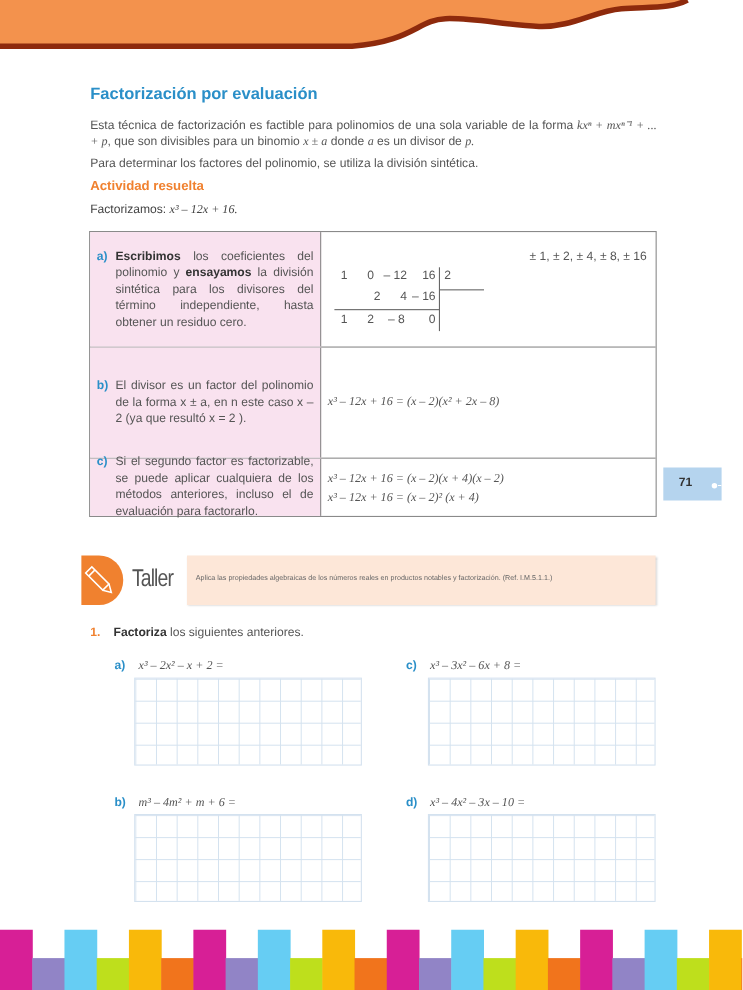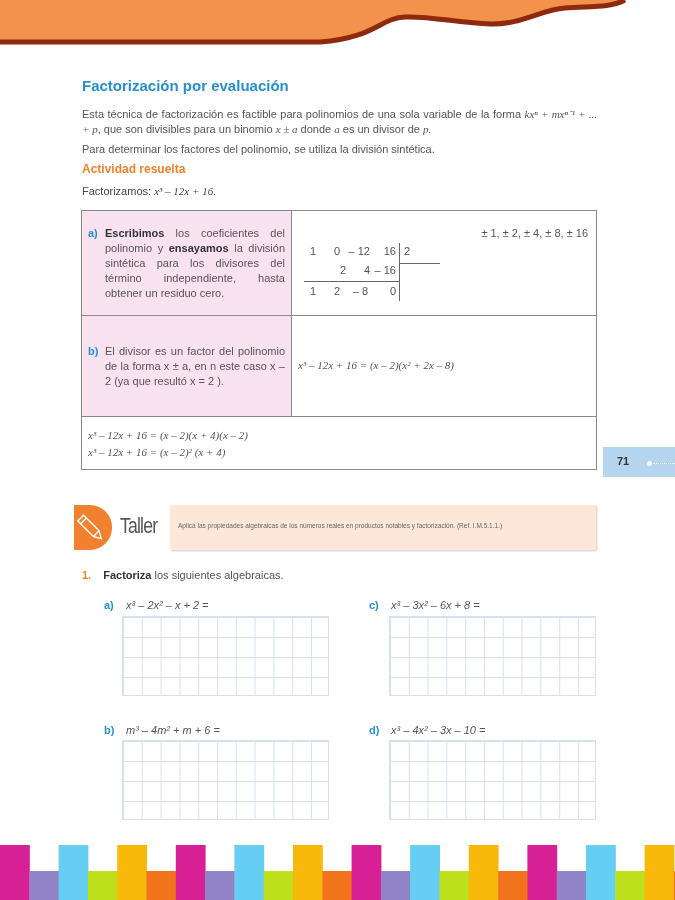--- a/index.html
+++ b/index.html
@@ -32,38 +32,38 @@
 
   .divisors { position: absolute; right: 8px; top: 16px; font-size: 11px; color: #555; }
   .synth { position: absolute; left: 12px; top: 30px; width: 135px; height: 62px; font-size: 11px; color: #555; }
   .synth .num { position: absolute; width: 30px; text-align: right; }
   .synth .vline { position: absolute; left: 95px; top: 2px; width: 1px; height: 58px; background: #666; }
   .synth .hline-top { position: absolute; left: 96px; top: 22px; width: 40px; height: 1px; background: #666; }
   .synth .hline-bot { position: absolute; left: 0; top: 40px; width: 96px; height: 1px; background: #666; }
 
   .eq { position: absolute; left: 6px; font-size: 11px; color: #555; }
 
-  .page-tab { position: absolute; left: 603px; top: 447px; width: 72px; height: 30px; background: #b5d4ee; }
+  .page-tab { position: absolute; left: 603px; top: 425px; width: 53px; height: 30px; background: #b5d4ee; }
   .page-num { position: absolute; left: 14px; top: 8px; font-size: 11px; font-weight: bold; color: #333; }
   .page-dot { position: absolute; left: 44px; top: 14px; width: 5px; height: 5px; border-radius: 50%; background: #fff; }
   .page-dots { position: absolute; left: 50px; top: 16px; width: 22px; border-top: 1px dotted #fff; }
 
   .taller { position: absolute; left: 74px; top: 505px; width: 524px; height: 45px; }
   .taller-icon { position: absolute; left: 0; top: 0; width: 38px; height: 45px; background: #f0812f; border-radius: 0 22px 22px 0; }
   .taller-label { position: absolute; left: 46px; top: 8px; font-size: 22px; color: #555; letter-spacing: -1px; transform: scaleX(0.8); transform-origin: left; font-family: "Liberation Sans Narrow", "Liberation Sans", sans-serif; }
   .taller-bar { position: absolute; left: 96px; top: 0; width: 426px; height: 45px; background: #fde7d8; box-shadow: 1px 1px 2px #ccc; }
   .taller-text { position: absolute; left: 8px; top: 17px; font-size: 6.5px; color: #666; white-space: nowrap; }
 
   .ex-title { position: absolute; left: 82px; top: 569px; font-size: 11px; color: #555; }
   .ex-title .n { color: #f0812f; font-weight: bold; margin-right: 12px; }
   .ex-title b { color: #333; }
 
   .item { position: absolute; font-size: 11px; color: #555; }
   .item .l { color: #2a8fc8; font-weight: bold; display: inline-block; width: 22px; }
-  .item i { font-family: Liberation Sans, sans-serif; }
+  .item i { font-family: Liberation Serif, serif; }
 
   .grid { position: absolute; width: 207px; height: 80px; border: 1px solid #d4e2ef;
     background-image:
       linear-gradient(to right, #d4e2ef 1px, transparent 1px),
       linear-gradient(to bottom, #d4e2ef 1px, transparent 1px);
     background-size: 18.8px 20px; }
 
   .bottom-bars { position: absolute; left: 0; top: 845px; width: 675px; height: 55px; }
 </style>
 </head>
@@ -117,20 +117,23 @@
   </div>
   <div class="row row-b">
     <div class="cell-left">
       <div class="txt"><span class="lbl">b)</span><span>El divisor es un factor del polinomio de la forma x ± a, en n este caso x – 2 (ya que resultó x = 2 ).</span><br></div>
     </div>
     <div class="cell-right">
       <i class="eq" style="top:43px">x³ – 12x + 16 = (x – 2)(x² + 2x – 8)</i>
     </div>
   </div>
   <div class="row row-c">
+    <div class="cell-left">
+      <div class="txt"><span class="lbl">c)</span><span>Si el segundo factor es factorizable, se puede aplicar cualquiera de los métodos anteriores, incluso el de evaluación para factorarlo.</span></div>
+    </div>
     <div class="cell-right">
       <i class="eq" style="top:12px">x³ – 12x + 16 = (x – 2)(x + 4)(x – 2)</i>
       <i class="eq" style="top:29px">x³ – 12x + 16 = (x – 2)² (x + 4)</i>
     </div>
   </div>
 </div>
 
 <div class="page-tab">
   <span class="page-num">71</span>
   <span class="page-dot"></span>
@@ -147,21 +150,21 @@
       </g>
     </svg>
   </div>
   <div class="taller-label">Taller</div>
   <div class="taller-bar">
     <span class="taller-text">Aplica las propiedades algebraicas de los números reales en productos notables y factorización. (Ref. I.M.5.1.1.)</span>
   </div>
 </div>
 
 <div class="ex-title">
-  <span class="n">1.</span><b>Factoriza</b><span> los siguientes algebraicas.</span>
+  <span class="n">1.</span><b>Factoriza</b><span> los siguientes anteriores.</span>
 </div>
 
 <div class="item" style="left:104px;top:599px">
   <span class="l">a)</span><i>x³ – 2x² – x + 2 =</i>
 </div>
 <div class="grid" style="left:122px;top:616px"></div>
 
 <div class="item" style="left:369px;top:599px">
   <span class="l">c)</span><i>x³ – 3x² – 6x + 8 =</i>
 </div>

